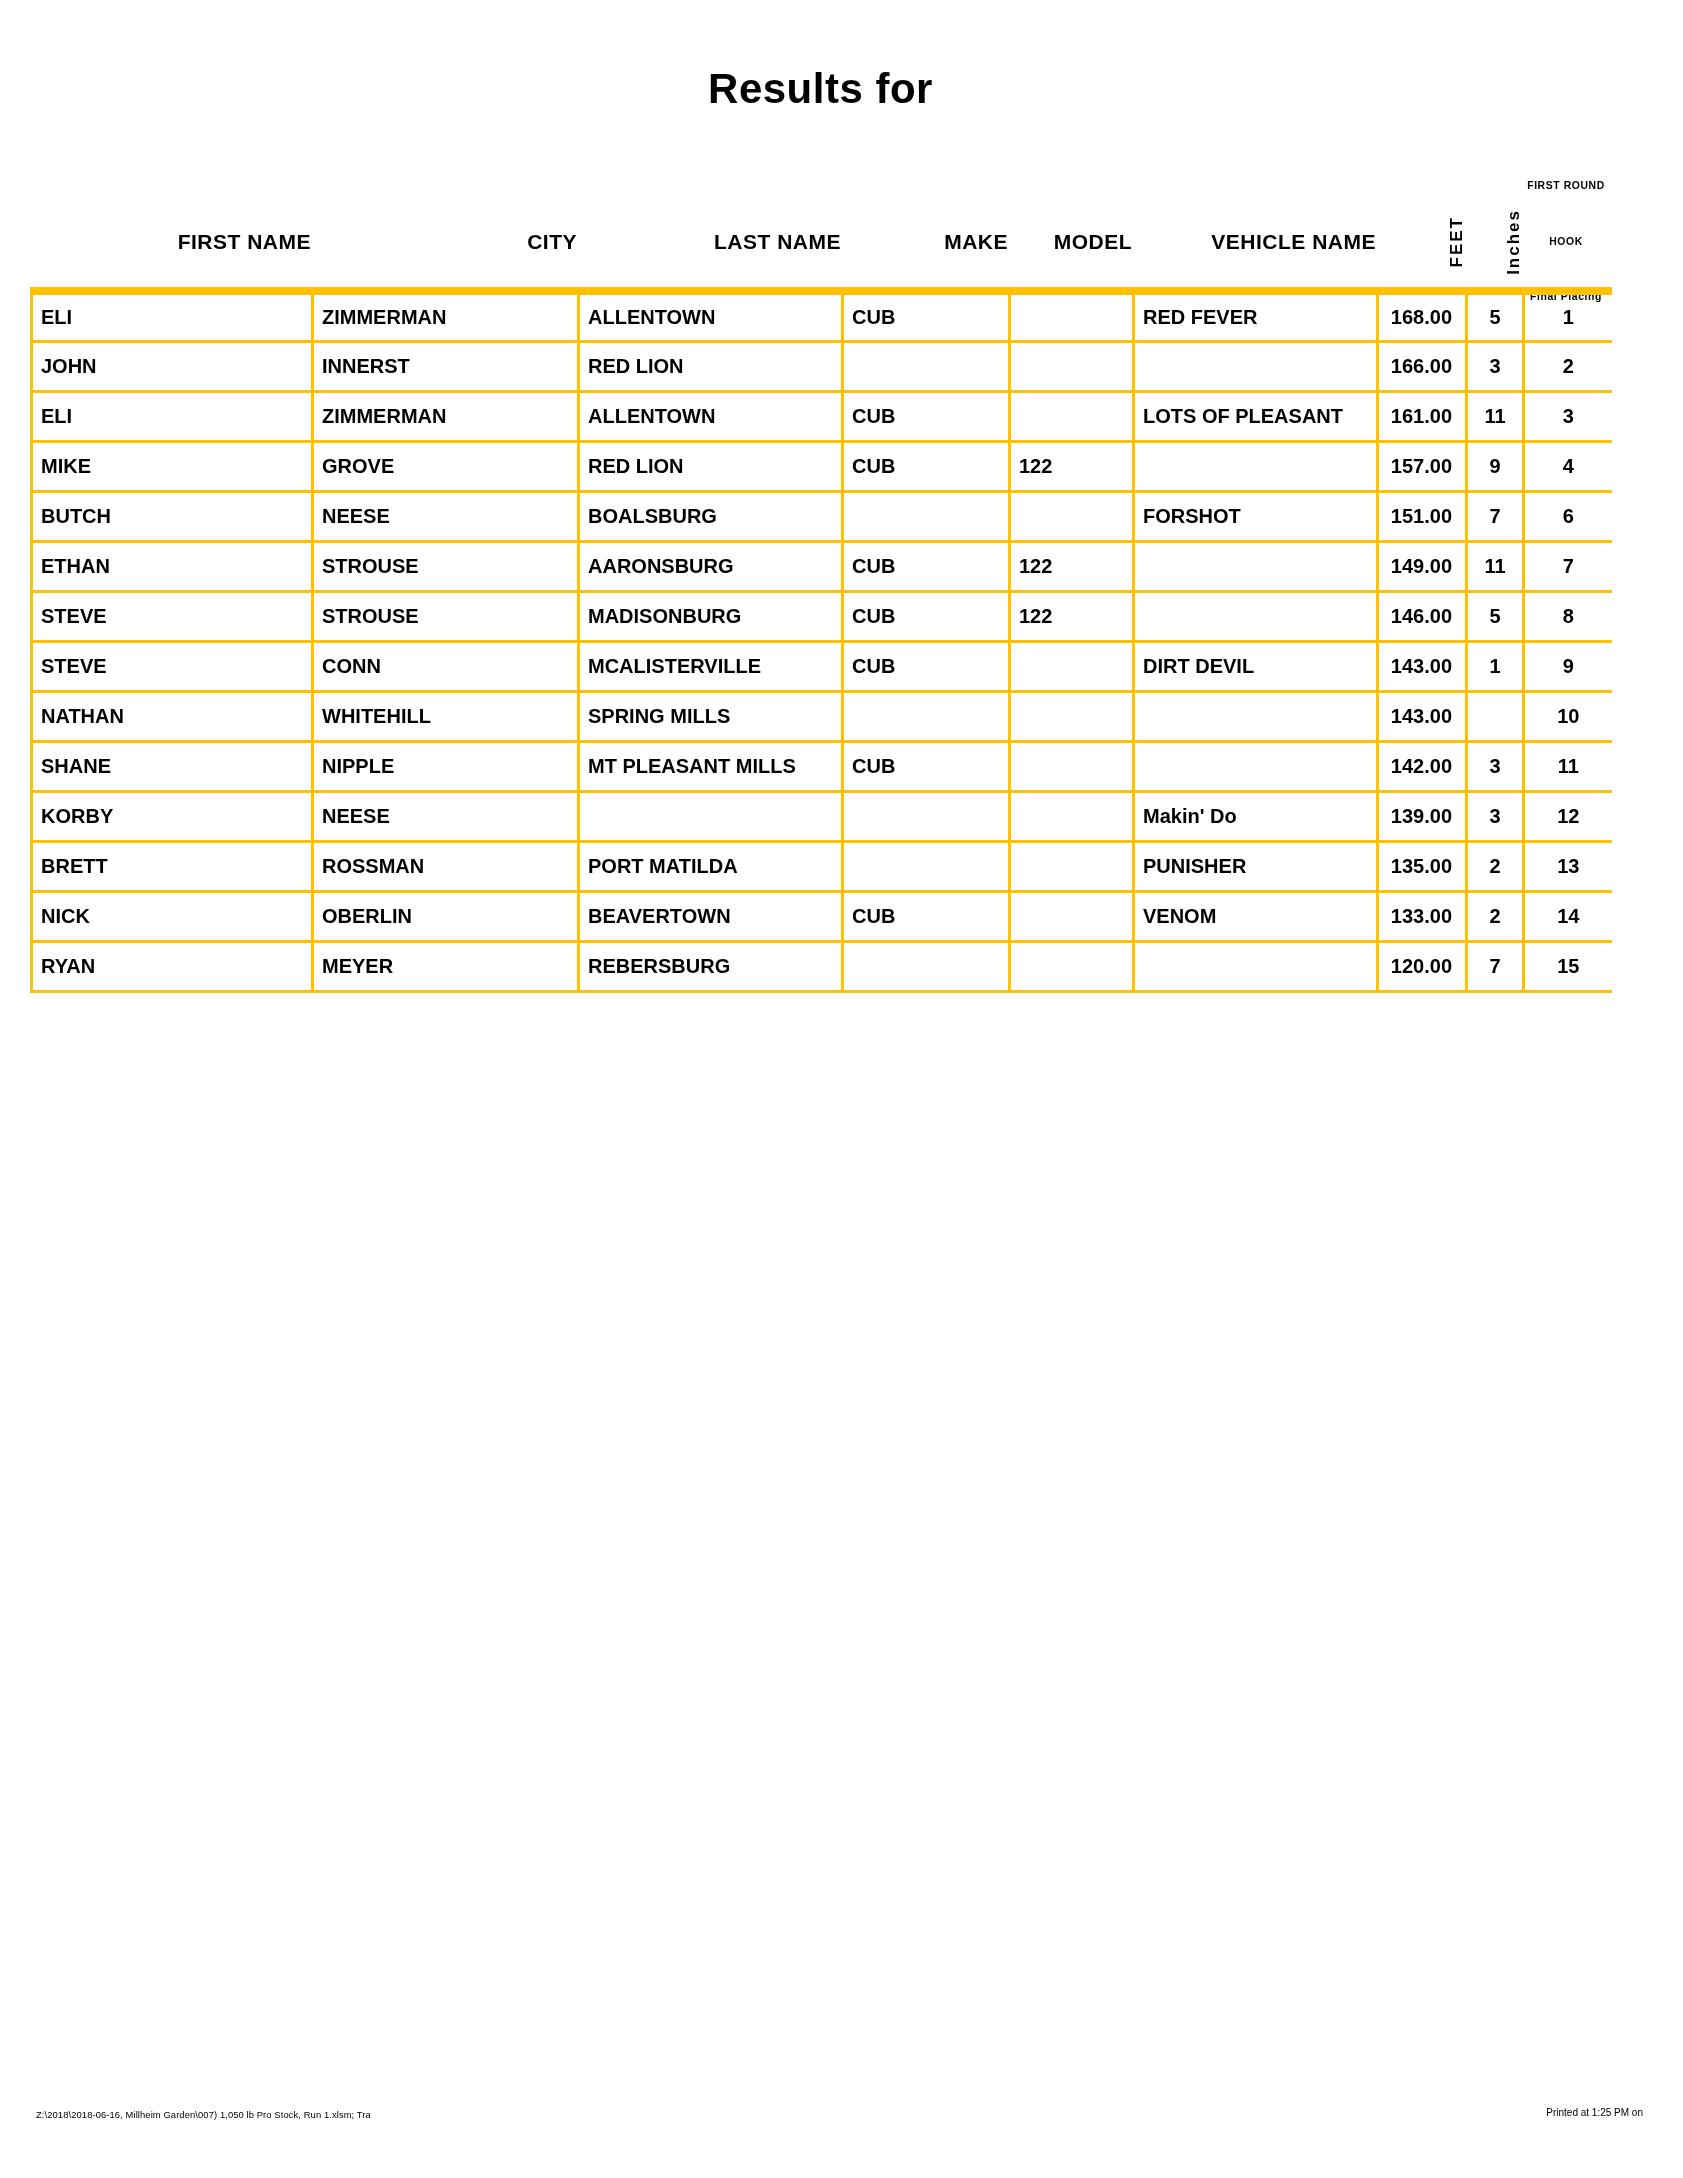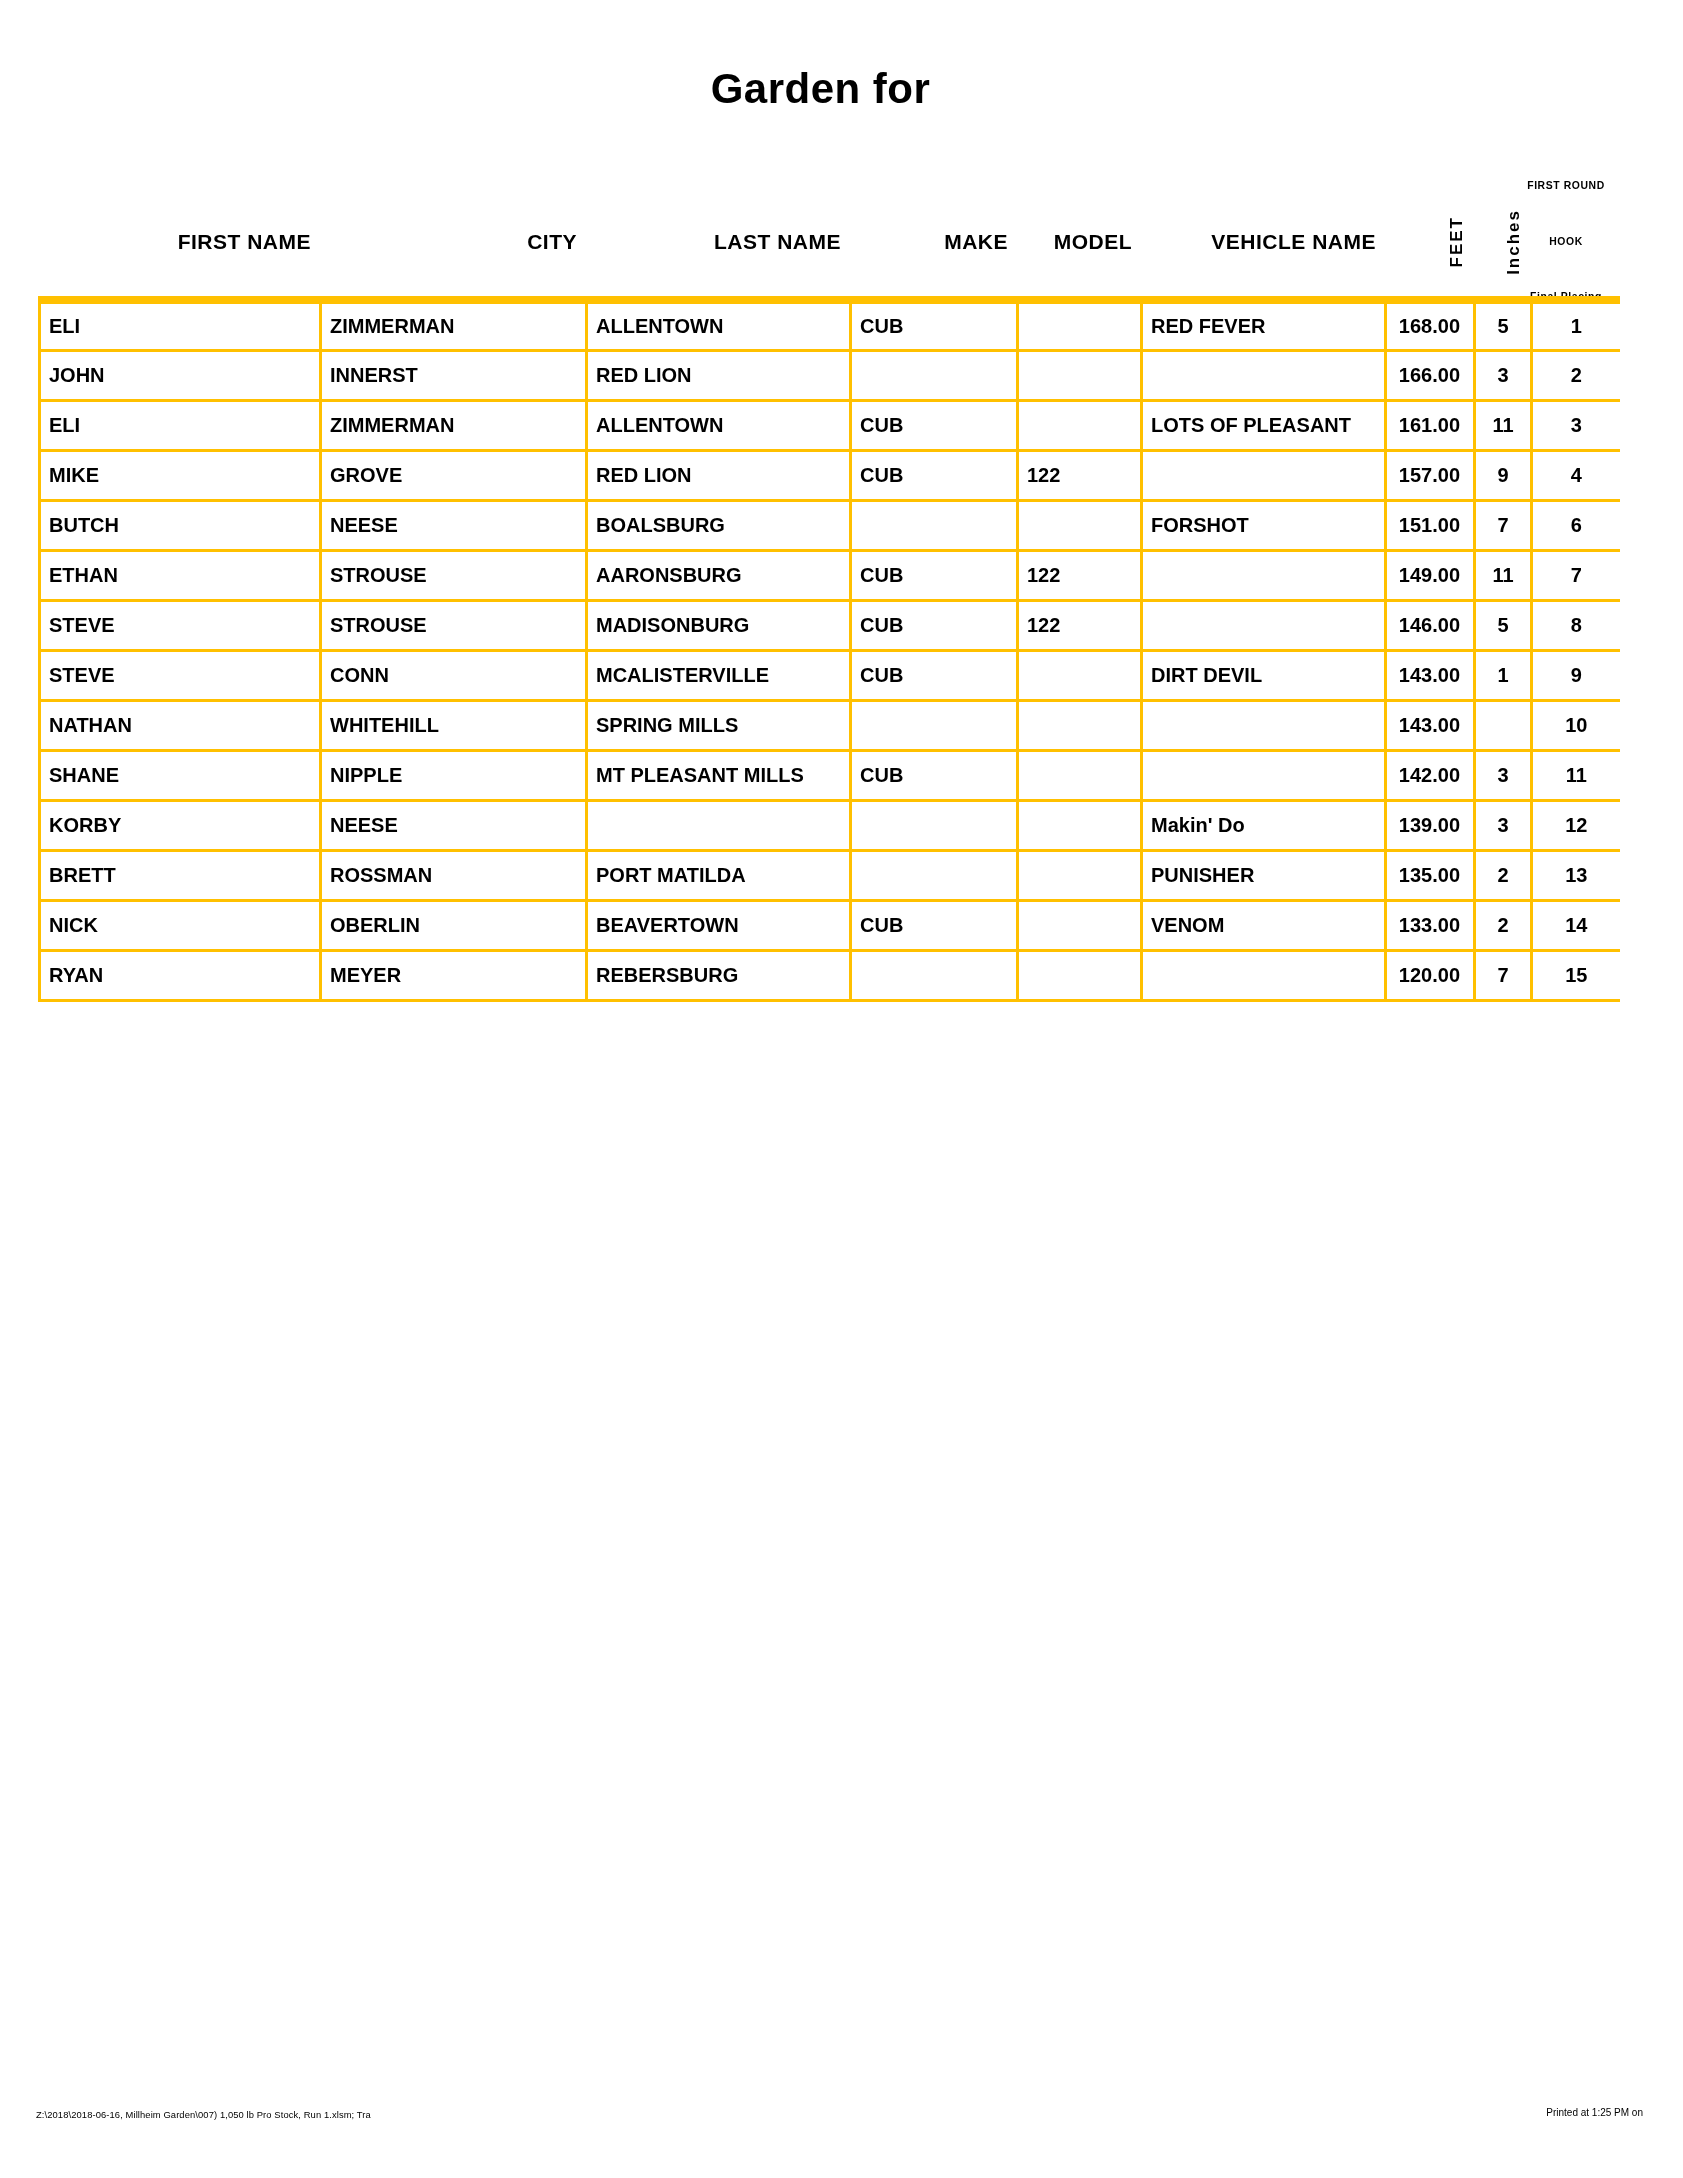--- a/index.html
+++ b/index.html
@@ -38,25 +38,24 @@
   .hcell:nth-child(9){width:88px;gap:38px;}
   .hcell.rot span {
     writing-mode:vertical-rl; transform:rotate(180deg);
     font-size:17px; letter-spacing:2px; line-height:1;
   }
   .hcell.small {
     flex-direction:column; justify-content:center;
     font-size:10.4px; line-height:1.7; letter-spacing:0.6px;
   }
   .results-table {
-    position:absolute; left:30px; top:296px;
+    position:absolute; left:30px; top:287px;
     border-collapse:collapse; table-layout:fixed; width:1581px;
     border-top:8px solid var(--border-color,#FFC000);
     border-right:none;
-    margin-left:8px;
   }
   .results-table td {
     border:3px solid var(--border-color,#FFC000);
     height:50px; font-weight:700; font-size:20px;
     padding:0 8px; white-space:nowrap; overflow:hidden;
     background:transparent;
   }
   .results-table td:last-child { border-right:none; }
   .results-table td.left   { text-align:left; }
   .results-table td.right  { text-align:right; padding-right:13px; }
@@ -68,21 +67,21 @@
   .footer-right {
     position:absolute; right:40px; top:2107px;
     font-size:10px; font-weight:400;
   }
 </style>
 </head>
 <body>
 
 <div class="page">
 
-  <div class="title1">Garden for</div>
+  <div class="title1">Results for</div>
 
   <div class="header-row">
     <div class="hcell">
         <span>FIRST NAME</span>
       </div>
     <div class="hcell">
         <span>CITY</span>
       </div>
     <div class="hcell">
         <span>LAST NAME</span>

